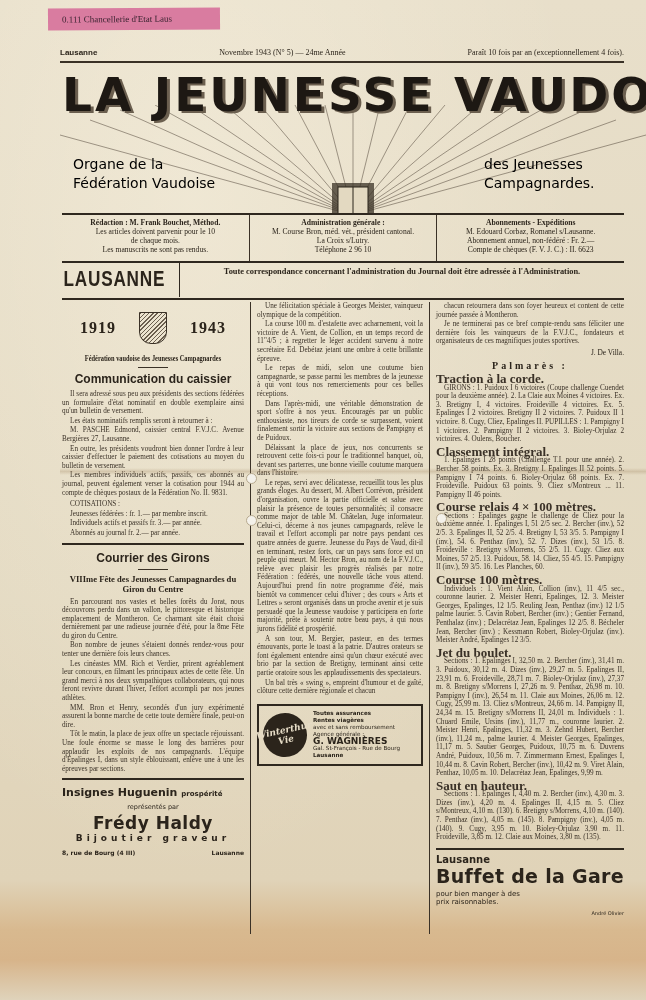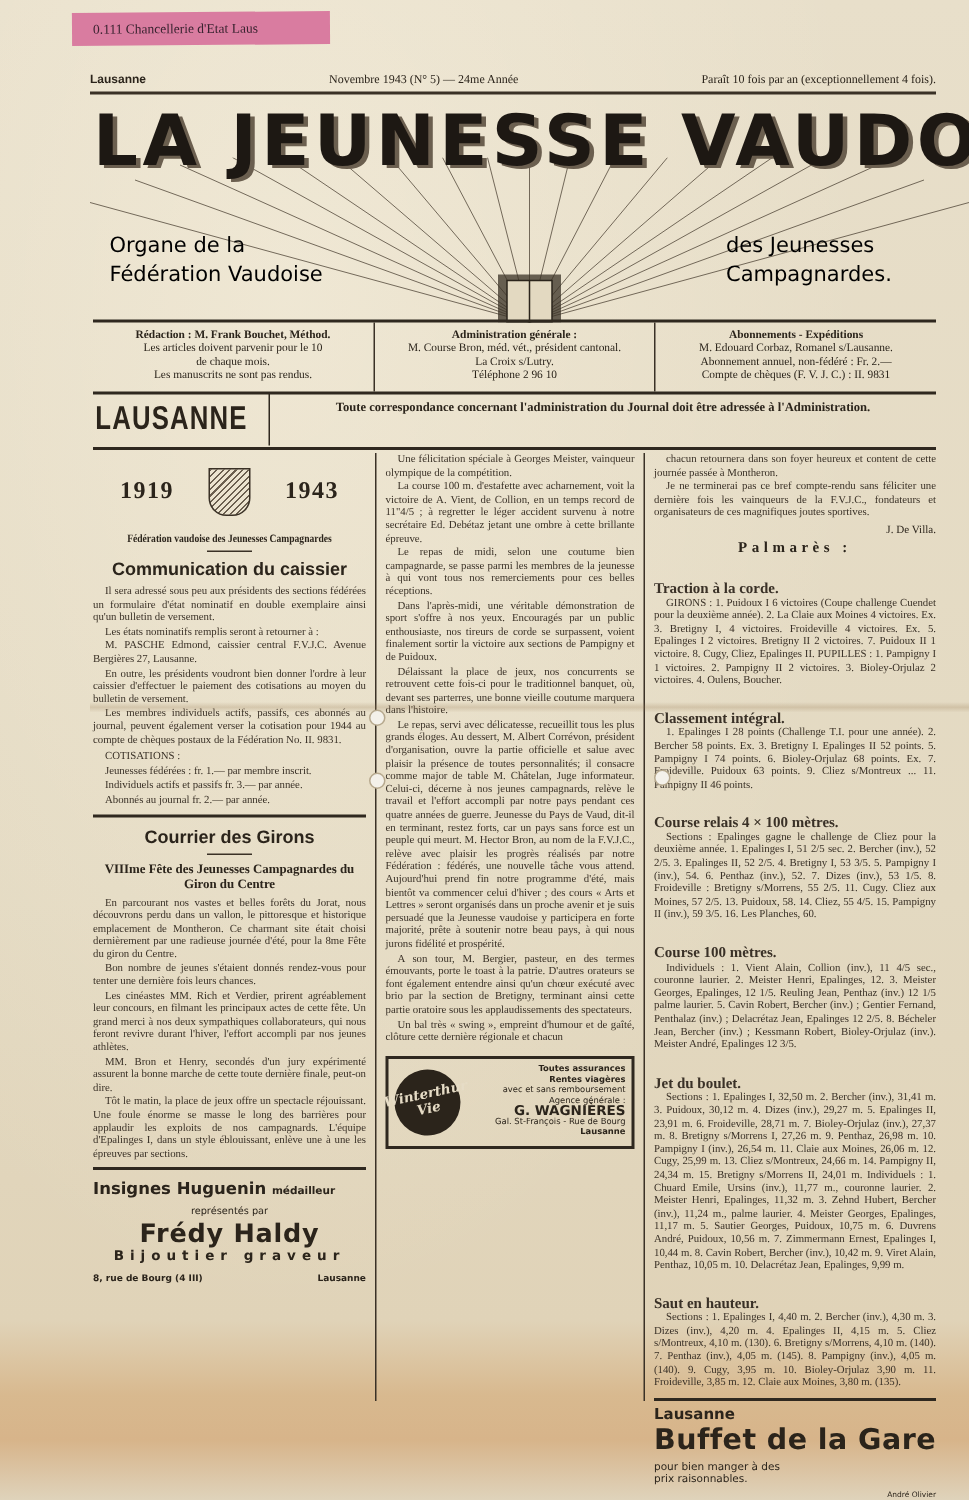--- a/index.html
+++ b/index.html
@@ -79,25 +79,25 @@
   .ad-hug .l4 { font-size:9px; letter-spacing:4px; font-weight:bold; }
   .ad-hug .l5 { display:flex; justify-content:space-between; font-size:6px; font-weight:bold; margin-top:6px; }
   .cossonay { border-top:1px solid #2f281f; margin-top:6px; padding-top:6px; text-align:center; }
   .cossonay .row { display:flex; align-items:center; justify-content:center; gap:6px; }
   .cossonay .big { font-family:"Liberation Sans", sans-serif; font-weight:bold; font-size:26px; transform:scaleX(0.78); letter-spacing:1px; }
   .cossonay .fr { font-family:"Liberation Sans", sans-serif; font-weight:bold; font-size:10px; line-height:11px; text-align:center; }
   .cossonay .t1 { font-family:"DejaVu Sans", sans-serif; font-size:9.5px; margin-top:2px; }
   .cossonay .t2 { font-family:"DejaVu Sans", sans-serif; font-size:6.5px; margin-top:2px; }
   .winter { margin-top:8px; border:2px solid #2f281f; height:58px; display:flex; align-items:center; padding:0 4px; gap:6px; }
   .winter .logo { width:44px; height:44px; border-radius:50%; background:#2b241b; color:#e6dcc6; font-family:"DejaVu Serif", serif; font-style:italic; font-weight:bold; font-size:9px; display:flex; flex-direction:column; align-items:center; justify-content:center; transform:rotate(-12deg); }
-  .winter .info { flex:1; text-align:right; font-family:"DejaVu Sans", sans-serif; font-size:5.6px; line-height:7px; }
+  .winter .info { flex:1; text-align:left; font-family:"DejaVu Sans", sans-serif; font-size:5.6px; line-height:7px; }
   .winter .info .b { font-weight:bold; }
   .winter .info .big { font-size:9px; font-weight:bold; }
   .palm { text-align:center; font-weight:bold; font-size:10px; letter-spacing:3px; margin:3px 0 2px; }
-  .secthd { font-weight:bold; font-size:10px; margin-top:18px; }
+  .secthd { font-weight:bold; font-size:13px; margin-top:4px; }
   .sign { text-align:right; font-size:7.4px; margin-top:2px; }
   .buffet { border-top:2px solid #2f281f; margin-top:6px; padding-top:4px; font-family:"DejaVu Sans", sans-serif; }
   .buffet .city { font-weight:bold; font-size:10px; }
   .buffet .name { font-weight:bold; font-size:19px; line-height:22px; letter-spacing:0.3px; }
   .buffet .desc { font-size:7px; line-height:8px; margin-top:3px; }
   .buffet .credit { text-align:right; font-size:5px; margin-top:4px; }
   .crease { position:absolute; left:60px; right:0; top:468px; height:7px; background:linear-gradient(180deg, rgba(150,120,80,0), rgba(150,120,80,0.25), rgba(150,120,80,0)); }
   .hole { position:absolute; width:9px; height:9px; border-radius:50%; background:#f4f1ea; border:1px solid #b7a98e; }
 </style>
 </head>
@@ -163,21 +163,21 @@
   <div class="col">
     <div class="h">Administration générale :</div>
     <div>M. Course Bron, méd. vét., président cantonal.</div>
     <div>La Croix s/Lutry.</div>
     <div>Téléphone 2 96 10</div>
   </div>
   <div class="col">
     <div class="h">Abonnements - Expéditions</div>
     <div>M. Edouard Corbaz, Romanel s/Lausanne.</div>
     <div>Abonnement annuel, non-fédéré : Fr. 2.—</div>
-    <div>Compte de chèques (F. V. J. C.) : II. 9831</div>
+    <div>Compte de chèques (F. V. J. C.) : II. 6623</div>
   </div>
 </div>
 
 <div class="lausanne-bar">
   <div class="city">LAUSANNE</div>
   <div class="note">
     <div>Toute correspondance concernant l'administration du Journal doit être adressée à l'Administration.</div>
   </div>
 </div>
 
@@ -211,21 +211,21 @@
       <p>En parcourant nos vastes et belles forêts du Jorat, nous découvrons perdu dans un vallon, le pittoresque et historique emplacement de Montheron. Ce charmant site était choisi dernièrement par une radieuse journée d'été, pour la 8me Fête du giron du Centre.</p>
       <p>Bon nombre de jeunes s'étaient donnés rendez-vous pour tenter une dernière fois leurs chances.</p>
       <p>Les cinéastes MM. Rich et Verdier, prirent agréablement leur concours, en filmant les principaux actes de cette fête. Un grand merci à nos deux sympathiques collaborateurs, qui nous feront revivre durant l'hiver, l'effort accompli par nos jeunes athlètes.</p>
       <p>MM. Bron et Henry, secondés d'un jury expérimenté assurent la bonne marche de cette toute dernière finale, peut-on dire.</p>
       <p>Tôt le matin, la place de jeux offre un spectacle réjouissant. Une foule énorme se masse le long des barrières pour applaudir les exploits de nos campagnards. L'équipe d'Epalinges I, dans un style éblouissant, enlève une à une les épreuves par sections.</p>
     </div>
     <div class="rule2"></div>
     <div class="ad-hug">
       <div class="l1">
         <span>Insignes Huguenin</span>
-        <small>médailleur</small>
+        <small>prospérité</small>
       </div>
       <div class="l2">représentés par</div>
       <div class="l3">Frédy Haldy</div>
       <div class="l4">Bijoutier graveur</div>
       <div class="l5">
         <span>8, rue de Bourg (4 III)</span>
         <span>Lausanne</span>
       </div>
     </div>
   </div>

